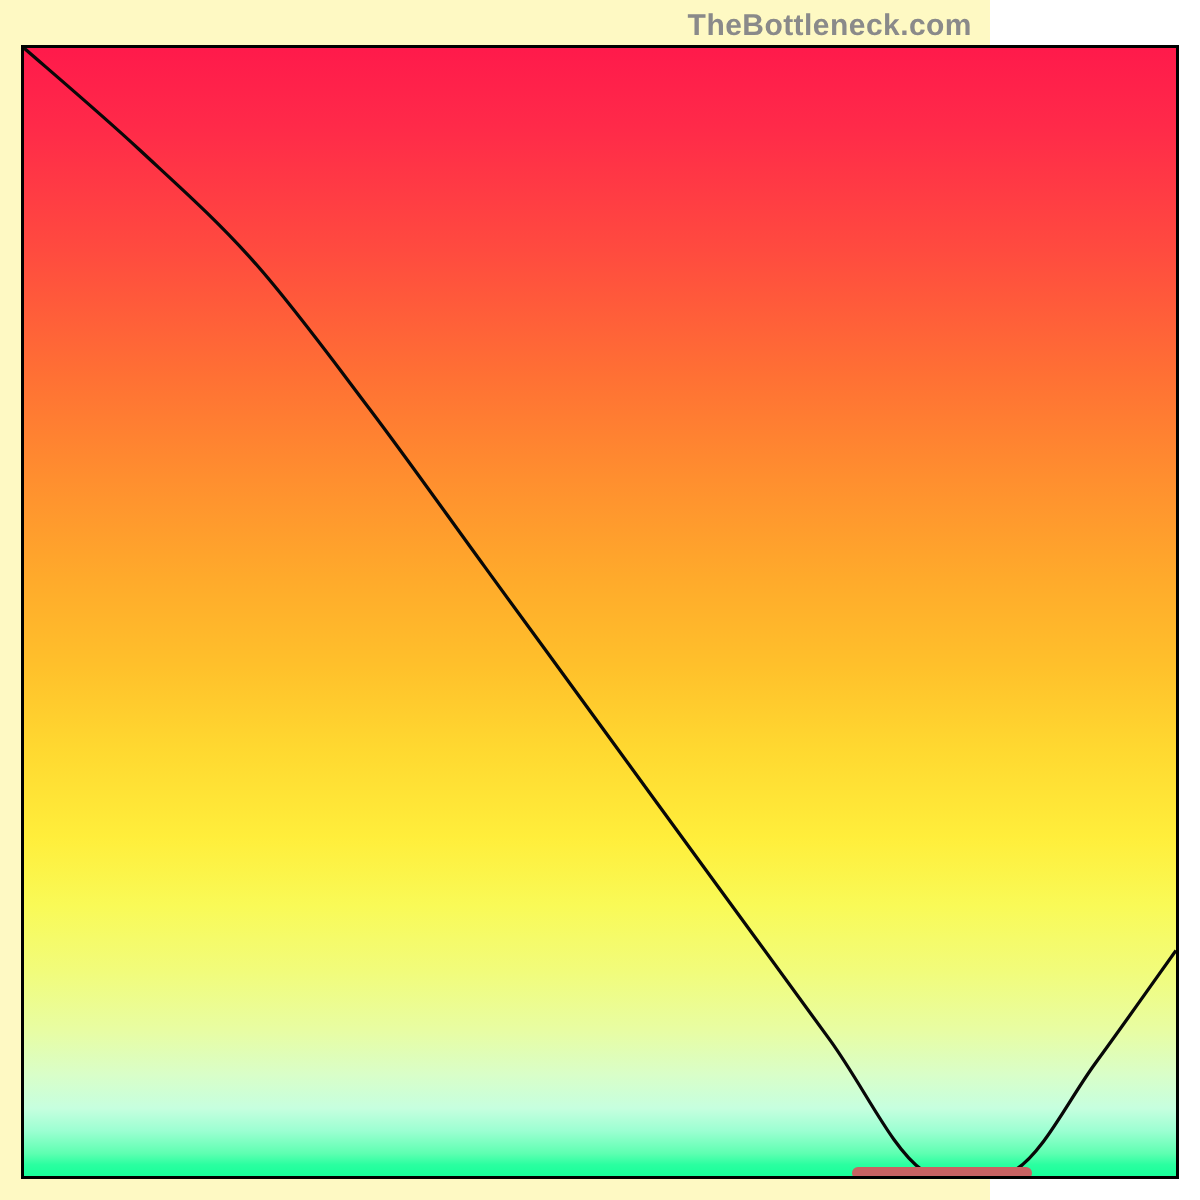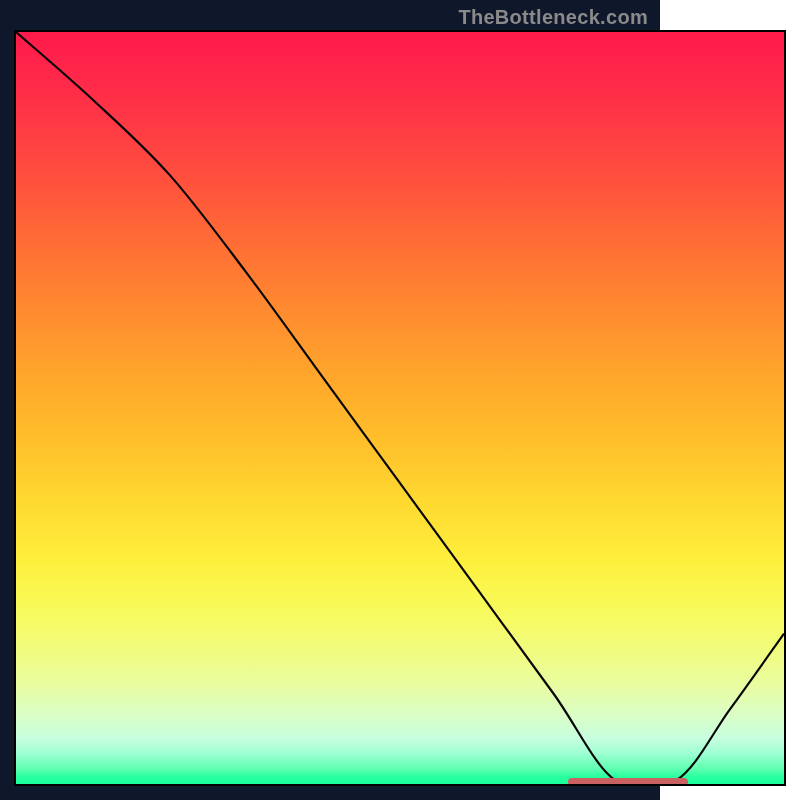--- a/index.html
+++ b/index.html
@@ -1,20 +1,20 @@
 <!DOCTYPE html>
 <html><head>
 <meta charset="utf-8">
 <style>
   * { margin: 0; padding: 0; box-sizing: border-box; }
   html, body { width: 800px; height: 800px; overflow: hidden; }
   .frame {
     width: 660px;
     height: 800px;
-    background: #0f172a;
+    background: #fef9c3;
     position: relative;
   }
   .watermark {
     position: absolute;
     top: 6px;
     right: 12px;
     font-family: Arial, Helvetica, sans-serif;
     font-size: 20px;
     font-weight: 600;
     color: #8a8a8a;

